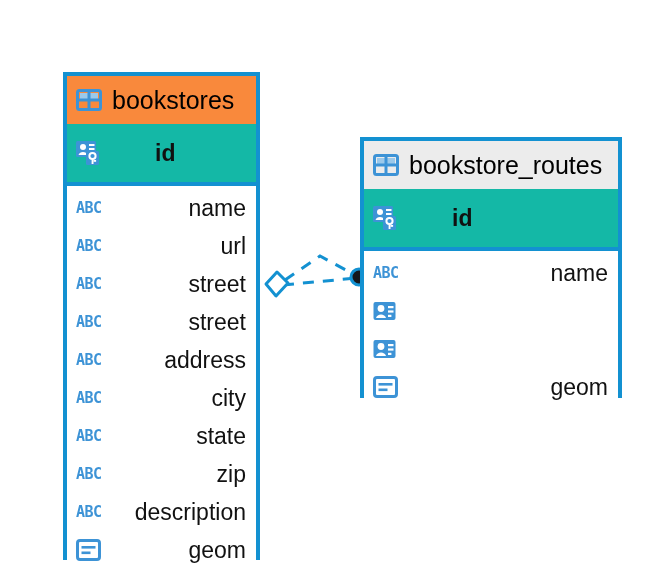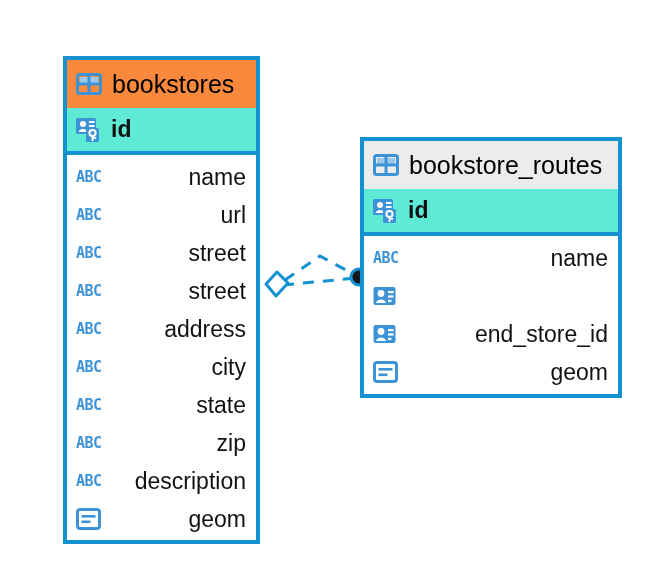--- a/index.html
+++ b/index.html
@@ -44,24 +44,25 @@
     color: #000000;
     margin-left: 10px;
     white-space: nowrap;
     line-height: 1;
   }
 
   .pk-row {
     display: flex;
     align-items: center;
     box-sizing: border-box;
-    height: 47px;
+    height: 62px;
     padding: 0 10px 0 9px;
     border-bottom: 4px solid #1391D1;
-    background: #5eead4;
+    background: #14b8a6;
+    gap: 44px;
   }
   .pk-row .field-label {
     font-weight: bold;
   }
 
   .field-row {
     display: flex;
     align-items: center;
     box-sizing: border-box;
     height: 38px;
@@ -123,21 +124,21 @@
 
     <g>
       <path d="M 266 284 L 277 272 L 288 283 L 276 296 Z" fill="#ffffff" stroke="#1391D1" stroke-width="3" stroke-linejoin="round"></path>
     </g>
 
     <g>
       <circle cx="359" cy="277" r="8" fill="#15181C" stroke="#1391D1" stroke-width="3"></circle>
     </g>
   </svg>
 
-  <div class="entity" style="left:63px; top:56px; width:197px; height:488px;">
+  <div class="entity" style="left:63px; top:72px; width:197px; height:488px;">
 
     <div class="entity-header accent-orange">
       <span class="icon">
         <svg width="26" height="22" viewBox="0 0 26 22">
           <rect x="1.5" y="1.5" width="23" height="19" rx="2" ry="2" fill="none" stroke="#3D93D6" stroke-width="3"></rect>
           <rect x="4" y="4" width="8" height="6" fill="#9CC9EA"></rect>
           <rect x="14" y="4" width="8" height="6" fill="#9CC9EA"></rect>
           <rect x="4" y="12" width="8" height="6" fill="#F9893C"></rect>
           <rect x="14" y="12" width="8" height="6" fill="#F9893C"></rect>
           <rect x="1.5" y="9.5" width="23" height="3" fill="#3D93D6"></rect>
@@ -285,21 +286,20 @@
         <span class="icon">
           <svg width="25" height="21" viewBox="0 0 25 21">
             <rect x="0.5" y="1" width="22" height="18" rx="2" fill="#3D93D6"></rect>
             <circle cx="8" cy="7.5" r="3.4" fill="#ffffff"></circle>
             <path d="M 3 17 C 4 12.2 12 12.2 13 17 Z" fill="#ffffff"></path>
             <rect x="15" y="5" width="5.5" height="2.2" fill="#ffffff"></rect>
             <rect x="15" y="9.4" width="5.5" height="2.2" fill="#ffffff"></rect>
             <rect x="15" y="13.8" width="3.4" height="2.2" fill="#ffffff"></rect>
           </svg>
         </span>
-        <span class="field-label">end_store_id</span>
       </div>
 
       <div class="field-row">
         <span class="icon">
           <svg width="25" height="22" viewBox="0 0 25 22">
             <rect x="1.5" y="1.5" width="22" height="19" rx="2.5" fill="#ffffff" stroke="#3D93D6" stroke-width="3"></rect>
             <rect x="5.5" y="7" width="14" height="2.6" fill="#3D93D6"></rect>
             <rect x="5.5" y="12.5" width="9" height="2.6" fill="#3D93D6"></rect>
           </svg>
         </span>

